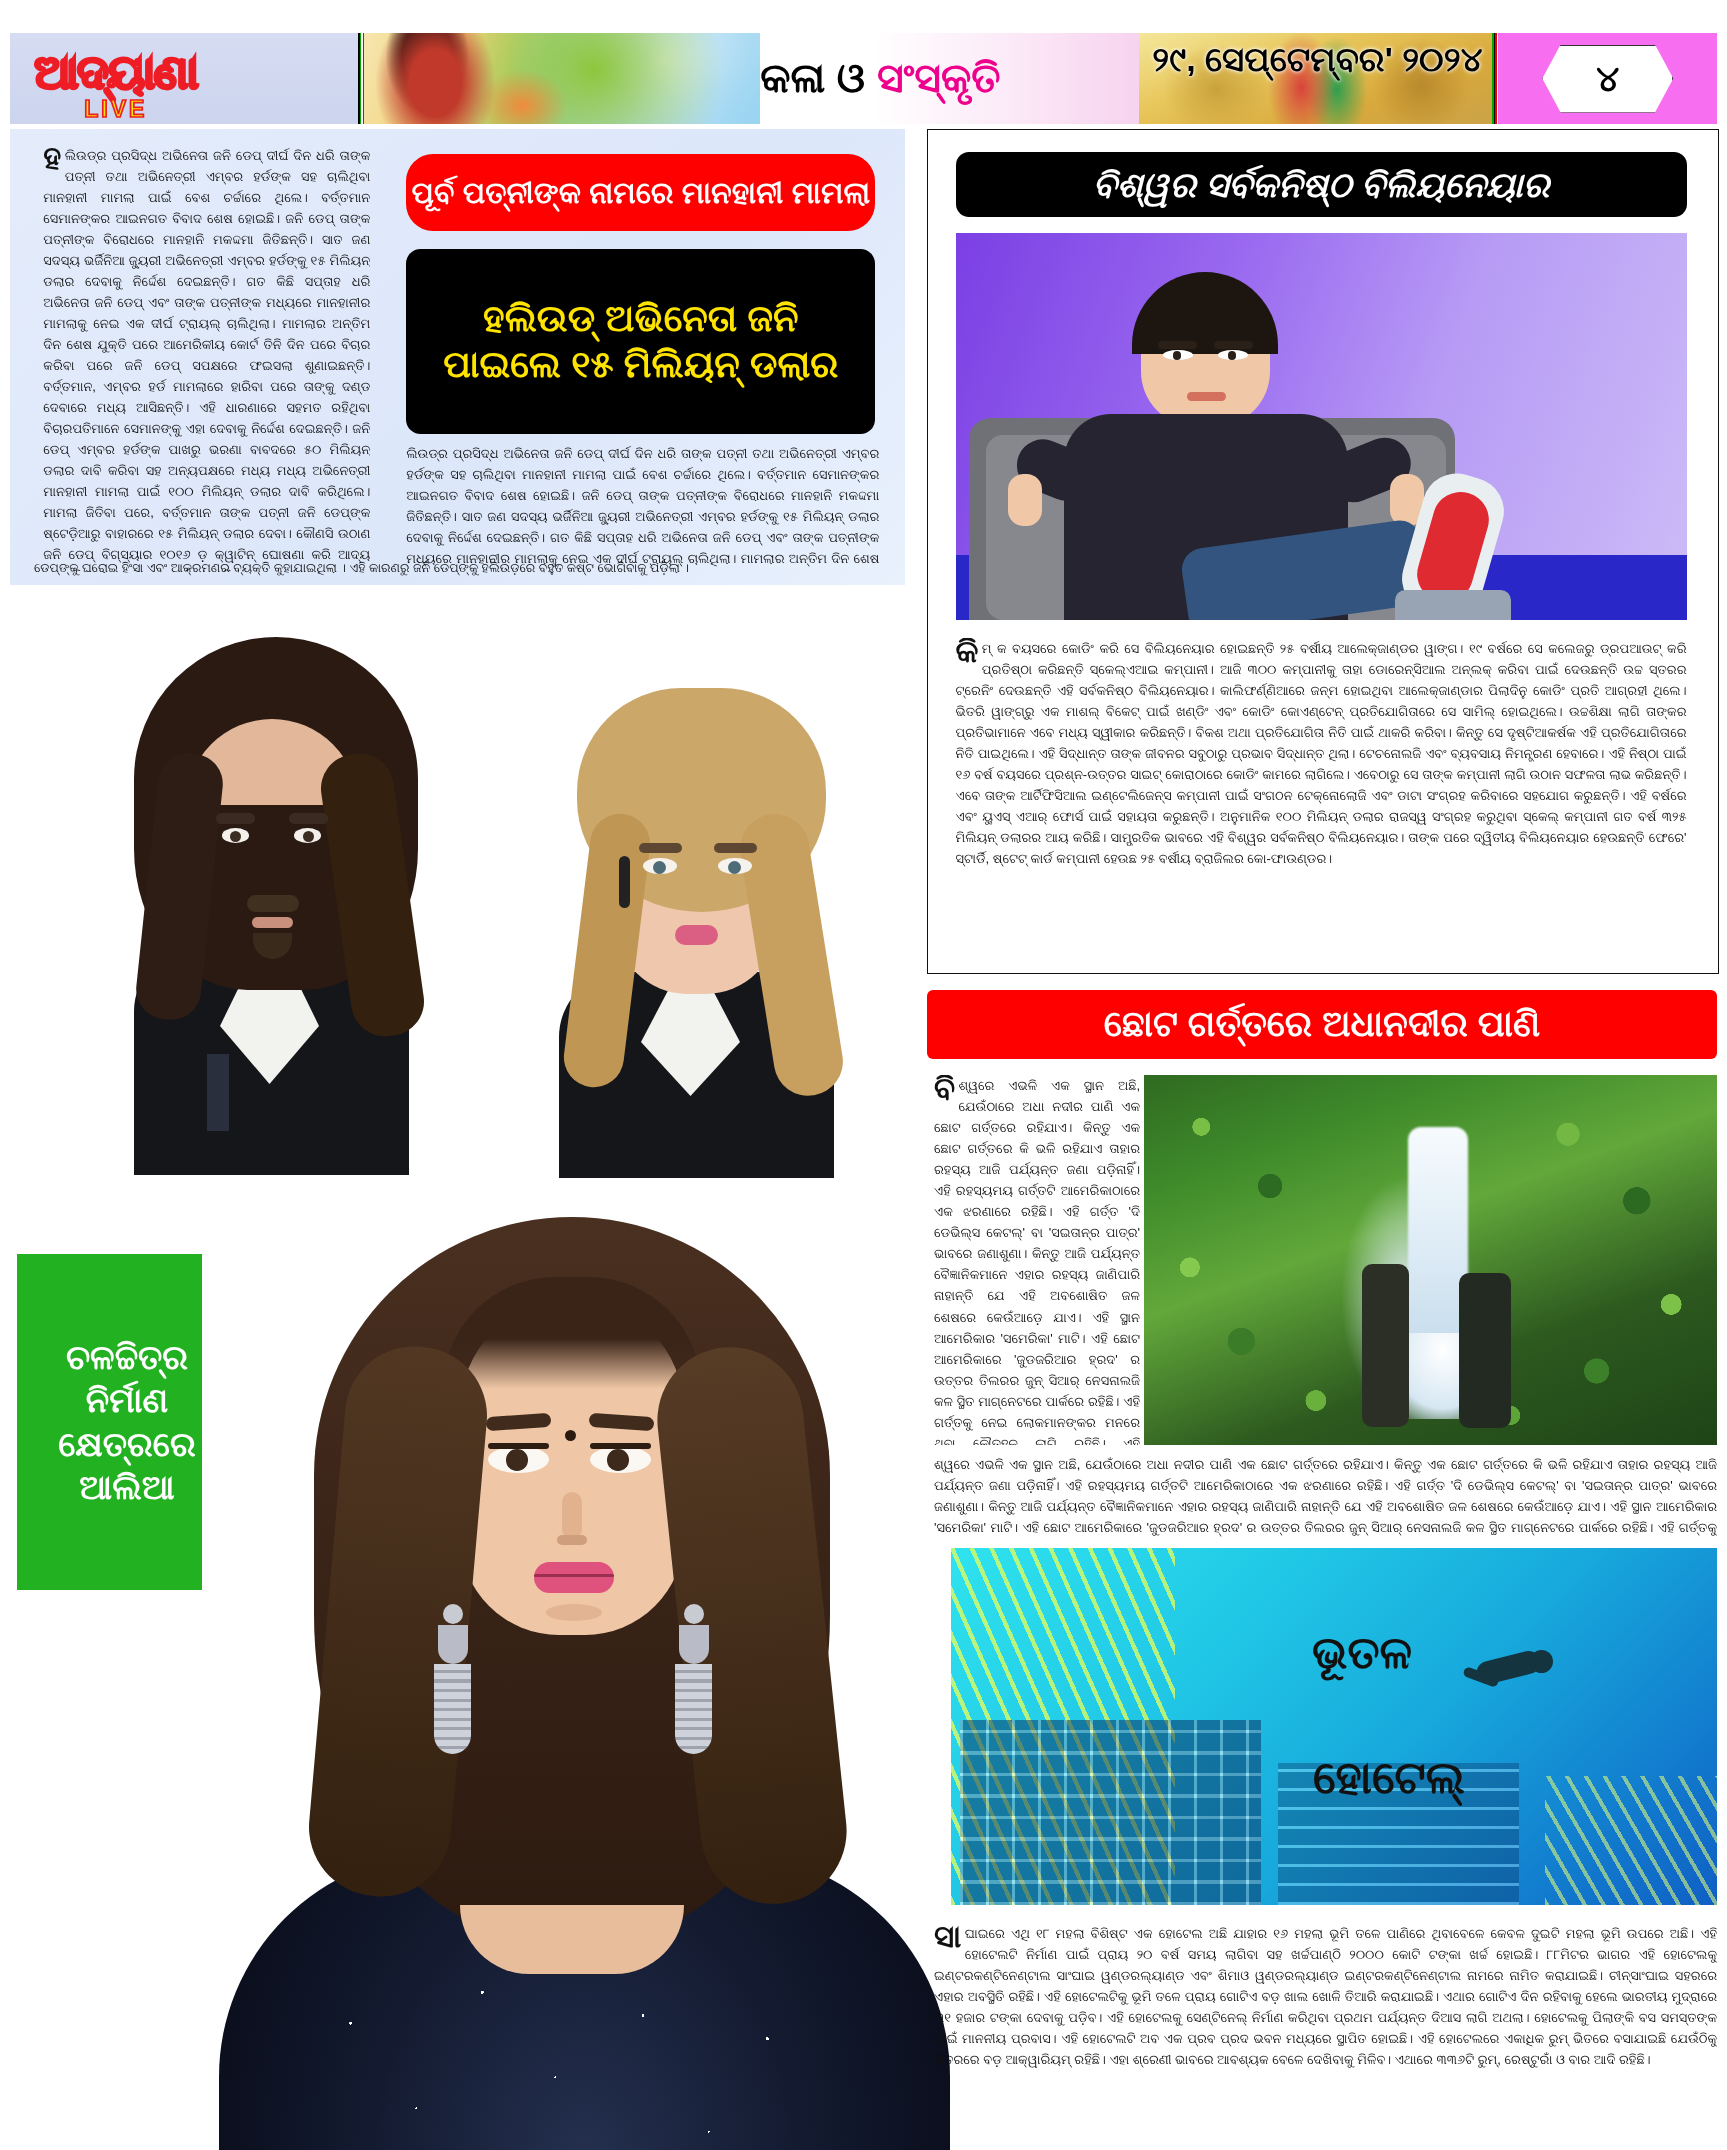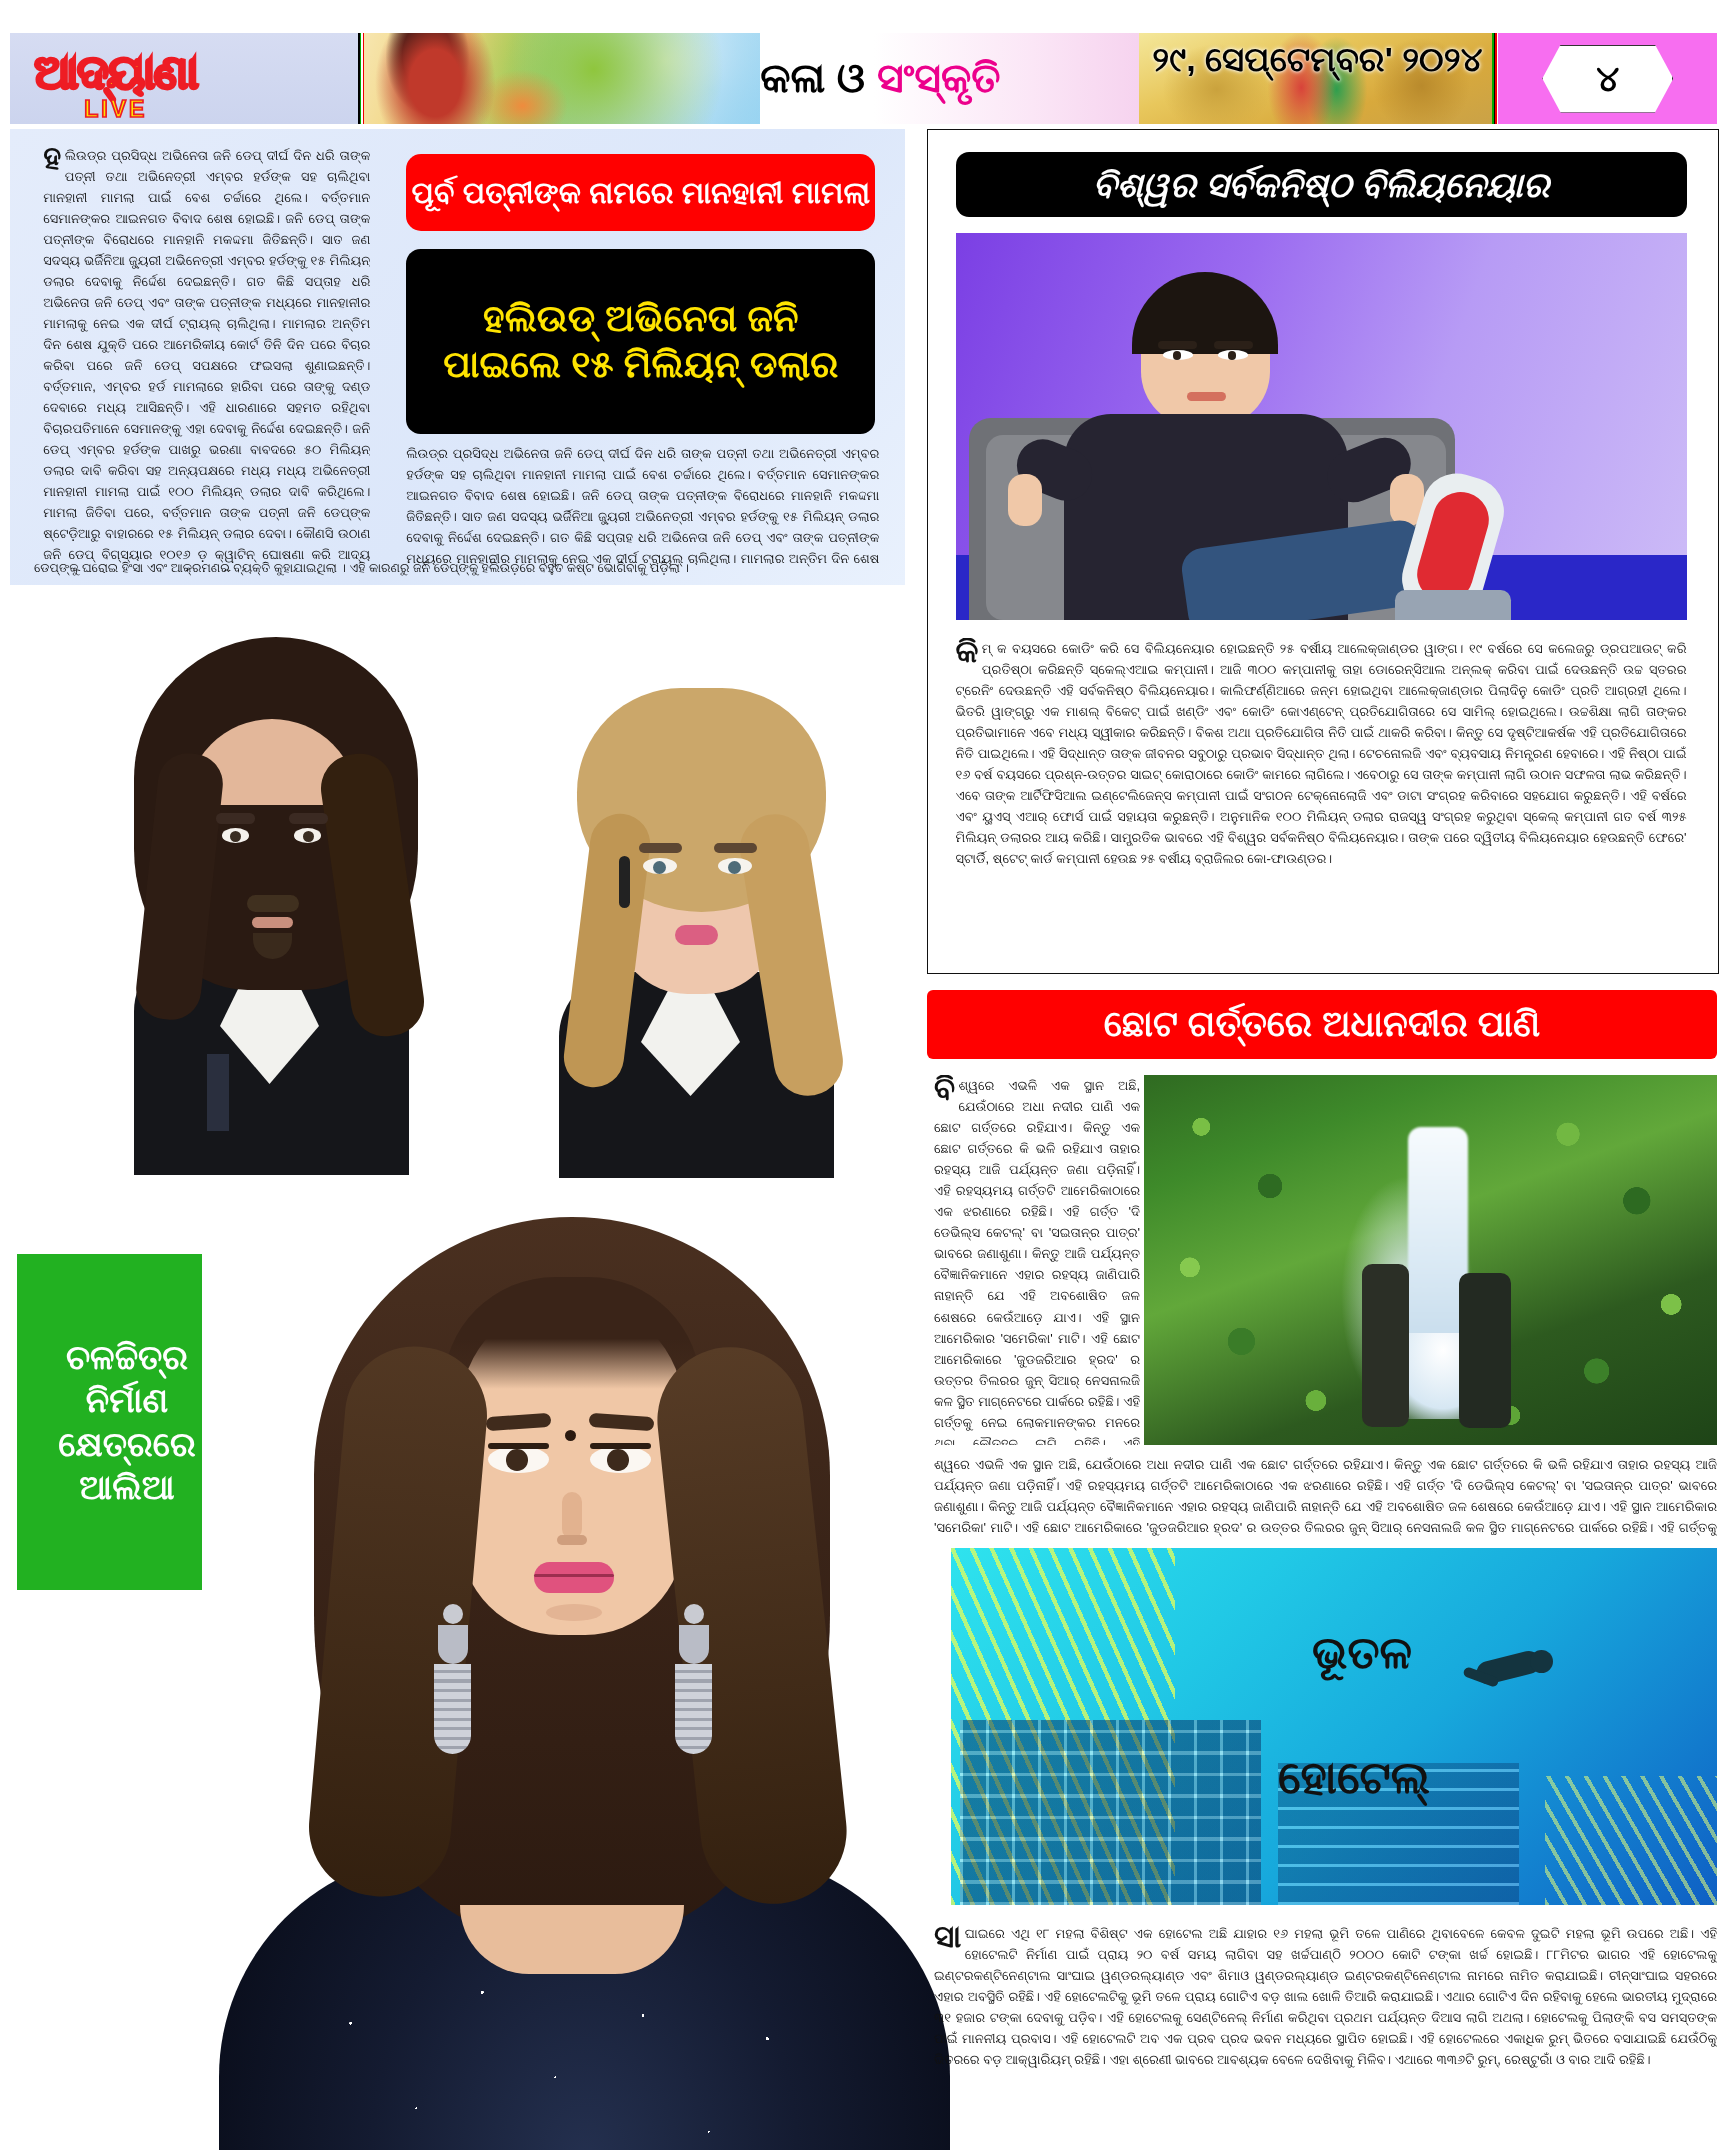--- a/index.html
+++ b/index.html
@@ -38,21 +38,21 @@
   .mh-date span{position:absolute;left:13px;top:6.9px;font-size:34px;font-weight:bold;color:#000;
       text-shadow:0 0 2.6px #fff,0 0 5.2px #fff;white-space:nowrap;}
   .mh-pageno{width:219px;background:#f76ef0;display:flex;align-items:center;justify-content:center;}
   .mh-hex{width:129px;height:66px;background:#fff;border:1.3px solid #333;
       clip-path:polygon(14% 0,86% 0,100% 50%,86% 100%,14% 100%,0 50%);
       display:flex;align-items:center;justify-content:center;}
   .mh-hex b{font-size:36px;color:#000;line-height:1;}
 
   
   .abs{position:absolute;}
-  .hbar-red{background:#ff0000;border-radius:15px;display:flex;align-items:center;justify-content:center;}
+  .hbar-red{background:#ff0000;border-radius:27px;display:flex;align-items:center;justify-content:center;}
   .hbar-blk{background:#000;border-radius:14.6px;display:flex;flex-direction:column;align-items:center;justify-content:center;}
   .hbar-red .ht{color:#fff;font-size:30px;font-weight:bold;line-height:1.12;text-align:center;}
   .hbar-blk .ht{color:#ffe400;font-size:37px;font-weight:bold;line-height:1.24;text-align:center;}
 
   .bodytext{font-size:13px;line-height:1.62;color:#111;text-align:justify;
       font-family:"Liberation Sans",sans-serif;}
   .bodytext .dropcap{float:left;font-size:31px;line-height:0.86;font-weight:bold;margin:0.9px 3.4px 0 0;}
 
   
   .photo{position:absolute;overflow:hidden;background:#e9e9e9;}
@@ -341,19 +341,19 @@
   <div style="position:absolute;left:327px;bottom:0;width:241px;height:142px;
      background:repeating-linear-gradient(0deg,rgba(200,240,255,.30) 0 3px,rgba(8,45,95,.35) 3px 19px);"></div>
   <div style="position:absolute;left:594px;bottom:0;width:172px;height:129px;
      background:repeating-linear-gradient(60deg,rgba(230,255,120,.55) 0 3.9px,rgba(230,255,120,0) 3.9px 16.3px);"></div>
 
   <div style="position:absolute;left:525px;top:108px;width:65px;height:23px;background:#14343f;border-radius:12px;transform:rotate(-14deg);"></div>
   <div style="position:absolute;left:579px;top:102px;width:23px;height:23px;background:#14343f;border-radius:50%;"></div>
   <div style="position:absolute;left:512px;top:124px;width:36px;height:9.5px;background:#14343f;border-radius:5.2px;transform:rotate(20deg);"></div>
 
   <div style="position:absolute;left:361px;top:77px;font-size:45px;font-weight:bold;color:#111;line-height:1.25;">ଭୂତଳ</div>
-  <div style="position:absolute;left:327px;top:202px;font-size:45px;font-weight:bold;color:#111;line-height:1.25;">ହୋଟେଲ୍</div>
+  <div style="position:absolute;left:327px;top:202px;font-size:45px;font-weight:bold;color:#111;line-height:1.25;padding-left:35px;">ହୋଟେଲ୍</div>
 </div>
 
 <div class="abs bodytext" style="left:934px;top:1923px;width:783px;height:241px;overflow:hidden;">
   <span class="dropcap">ସା</span><span>ଘାଇରେ ଏଥି ୧୮ ମହଲା ବିଶିଷ୍ଟ ଏକ ହୋଟେଲ ଅଛି ଯାହାର ୧୬ ମହଲା ଭୂମି ତଳେ ପାଣିରେ ଥିବାବେଳେ କେବଳ ଦୁଇଟି ମହଲା ଭୂମି ଉପରେ ଅଛି। ଏହି ହୋଟେଲଟି ନିର୍ମାଣ ପାଇଁ ପ୍ରାୟ ୨୦ ବର୍ଷ ସମୟ ଲାଗିବା ସହ ଖର୍ଚ୍ଚପାଣ୍ଠି ୨୦୦୦ କୋଟି ଟଙ୍କା ଖର୍ଚ୍ଚ ହୋଇଛି। ୮୮ମିଟର ଭାଗର ଏହି ହୋଟେଲକୁ ଇଣ୍ଟରକଣ୍ଟିନେଣ୍ଟାଲ ସାଂଘାଇ ୱଣ୍ଡରଲ୍ୟାଣ୍ଡ ଏବଂ ଶିମାଓ ୱଣ୍ଡରଲ୍ୟାଣ୍ଡ ଇଣ୍ଟରକଣ୍ଟିନେଣ୍ଟାଲ ନାମରେ ନାମିତ କରାଯାଇଛି। ଚୀନ୍‌ସାଂଘାଇ ସହରରେ ଏହାର ଅବସ୍ଥିତି ରହିଛି। ଏହି ହୋଟେଲଟିକୁ ଭୂମି ତଳେ ପ୍ରାୟ ଗୋଟିଏ ବଡ଼ ଖାଲ ଖୋଳି ତିଆରି କରାଯାଇଛି। ଏଥାର ଗୋଟିଏ ଦିନ ରହିବାକୁ ହେଲେ ଭାରତୀୟ ମୁଦ୍ରାରେ ୩୧ ହଜାର ଟଙ୍କା ଦେବାକୁ ପଡ଼ିବ। ଏହି ହୋଟେଲକୁ ସେଣ୍ଟିନେଲ୍ ନିର୍ମାଣ କରିଥିବା ପ୍ରଥମ ପର୍ଯ୍ୟନ୍ତ ଦିଆସ ଲାଗି ଅଥଲା। ହୋଟେଲକୁ ପିଲାଙ୍କି ବସ ସମସ୍ତଙ୍କ ପାଇଁ ମାନନୀୟ ପ୍ରବାସ। ଏହି ହୋଟେଲଟି ଅବ ଏକ ପ୍ରବ ପ୍ରଦ ଭବନ ମଧ୍ୟରେ ସ୍ଥାପିତ ହୋଇଛି। ଏହି ହୋଟେଲରେ ଏକାଧିକ ରୁମ୍ ଭିତରେ ବସାଯାଇଛି ଯେଉଁଠିକୁ ଭିତରରେ ବଡ଼ ଆକ୍ୱାରିୟମ୍ ରହିଛି। ଏହା ଶ୍ରେଣୀ ଭାବରେ ଆବଶ୍ୟକ ବେଳେ ଦେଖିବାକୁ ମିଳିବ। ଏଥାରେ ୩୩୬ଟି ରୁମ୍, ରେଷ୍ଟୁରାଁ ଓ ବାର ଆଦି ରହିଛି।</span>
 </div>
 
 
 </body></html>

